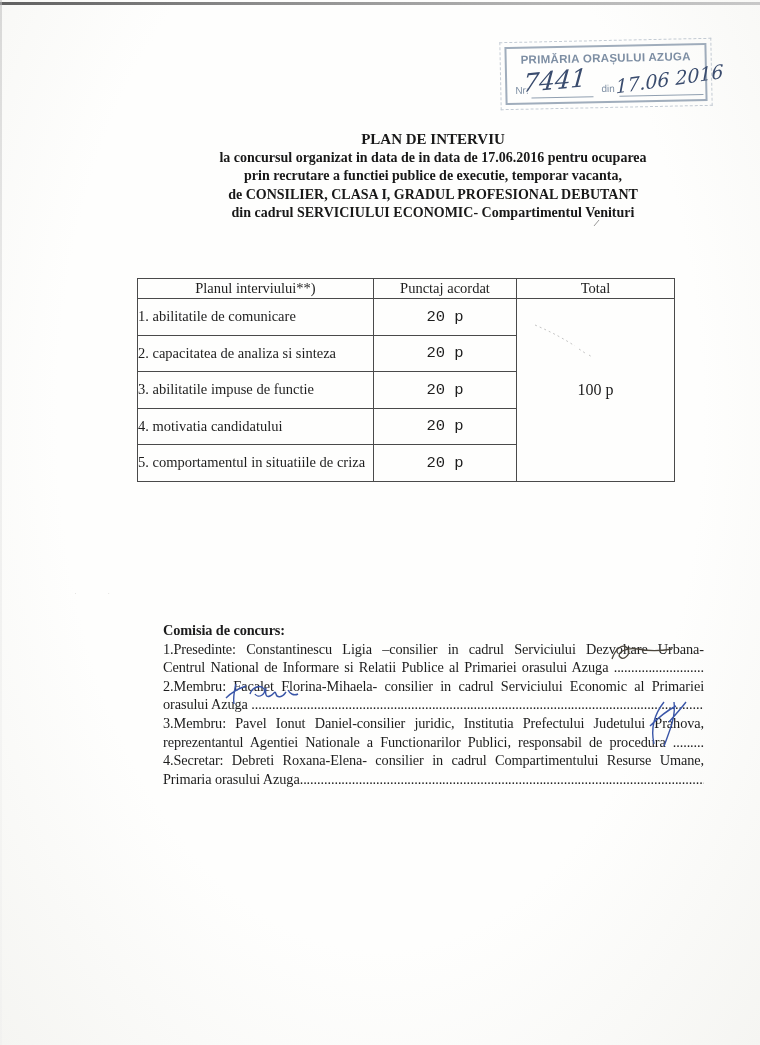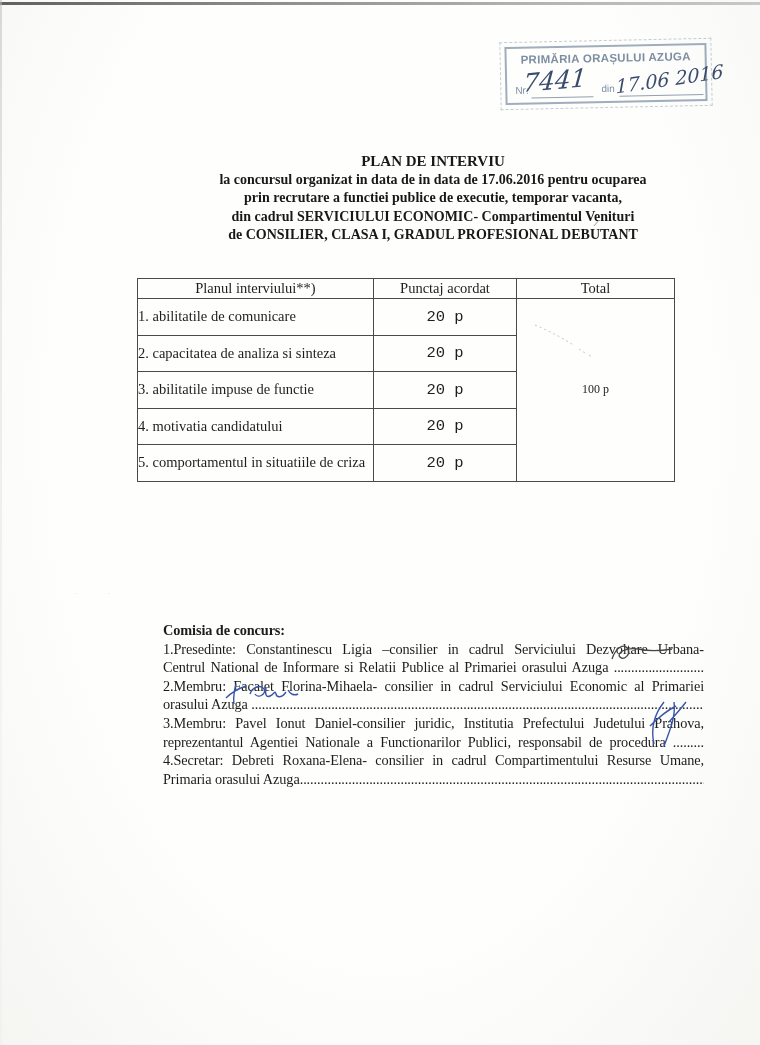--- a/index.html
+++ b/index.html
@@ -26,36 +26,36 @@
   .stamp-nr-label{position:absolute;left:0;top:12px;font-size:10px;}
   .stamp-nr-line{position:absolute;left:16px;top:25px;width:62px;border-bottom:1.5px solid rgba(118,136,158,.8);}
   .stamp-din-label{position:absolute;left:86px;top:12px;font-size:10px;}
   .stamp-din-line{position:absolute;left:104px;top:25px;width:84px;border-bottom:1.5px solid rgba(118,136,158,.8);}
   .hand{font-family:"DejaVu Serif",serif;font-style:italic;color:#3a4c6e;}
   .stamp-nr-value{position:absolute;left:8px;top:-6px;font-size:25px;transform:rotate(-4deg) skewX(-10deg);}
   .stamp-date-value{position:absolute;left:100px;top:-2px;font-size:19px;white-space:nowrap;transform:rotate(-7deg) skewX(-8deg);}
 
   
   .title{position:absolute;left:110px;top:130px;width:646px;text-align:center;
-    font-weight:bold;font-size:14px;line-height:18.6px;color:#181818;margin-top:22px;}
+    font-weight:bold;font-size:14px;line-height:18.6px;color:#181818;}
   .title .t1{font-size:15px;}
   .title-tick{position:absolute;left:592px;top:218px;}
 
   
   .doc-table{position:absolute;left:137px;top:278px;border-collapse:collapse;
     font-size:14.5px;color:#1d1d1d;table-layout:fixed;padding-left:26px;}
   .doc-table th,.doc-table td{border:1.5px solid #4a4a4a;font-weight:normal;padding:0;}
   .doc-table th{height:19px;text-align:center;font-size:14.5px;}
   .doc-table td{height:35.5px;margin-left:18px;}
   .col-plan{width:236px;}
   .col-punctaj{width:143px;}
   .col-total{width:158px;}
   .cell-label{text-align:left;padding-left:4px;}
   .cell-points{text-align:center;font-size:15.5px;font-family:Liberation Mono, monospace;}
-  .cell-total{text-align:center;font-size:12px;position:relative;vertical-align:middle;}
+  .cell-total{text-align:center;font-size:16px;position:relative;vertical-align:middle;}
   .total-scribble{position:absolute;left:16px;top:20px;opacity:.8;}
 
   
   .commission{position:absolute;left:163px;top:621px;width:541px;
     font-size:14.3px;line-height:18.6px;letter-spacing:-0.1px;color:#1c1c1c;}
   .commission .heading{font-weight:bold;}
   .jl{text-align:justify;text-align-last:justify;}
   .dotline{white-space:nowrap;overflow:hidden;}
 
   .sig{position:absolute;}
@@ -82,22 +82,22 @@
       <span class="stamp-din-line"></span>
       <span class="hand stamp-nr-value">7441</span>
       <span class="hand stamp-date-value">17.06 2016</span>
     </div>
   </div>
 
   <div class="title">
     <div class="t1">PLAN DE INTERVIU</div>
     <div>la concursul organizat in data de in data de 17.06.2016 pentru ocuparea</div>
     <div>prin recrutare a functiei publice de executie, temporar vacanta,</div>
+    <div>de CONSILIER, CLASA I, GRADUL PROFESIONAL DEBUTANT</div>
     <div>din cadrul SERVICIULUI ECONOMIC- Compartimentul Venituri</div>
-    <div>de CONSILIER, CLASA I, GRADUL PROFESIONAL DEBUTANT</div>
   </div>
   <svg class="title-tick" width="10" height="10">
     <path d="M2 8 L7 2" stroke="#9a9a9a" stroke-width="1" fill="none"></path>
   </svg>
 
   <table class="doc-table">
     <colgroup>
       <col class="col-plan">
         <col class="col-punctaj">
         <col class="col-total">

